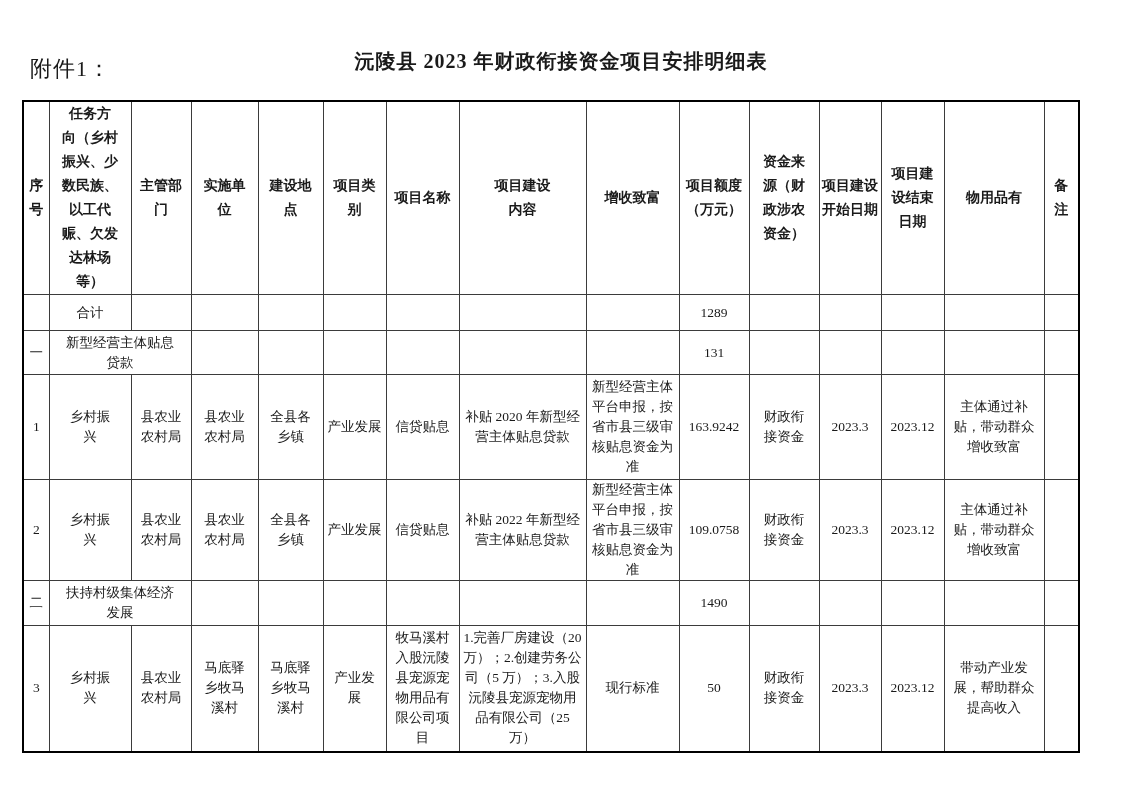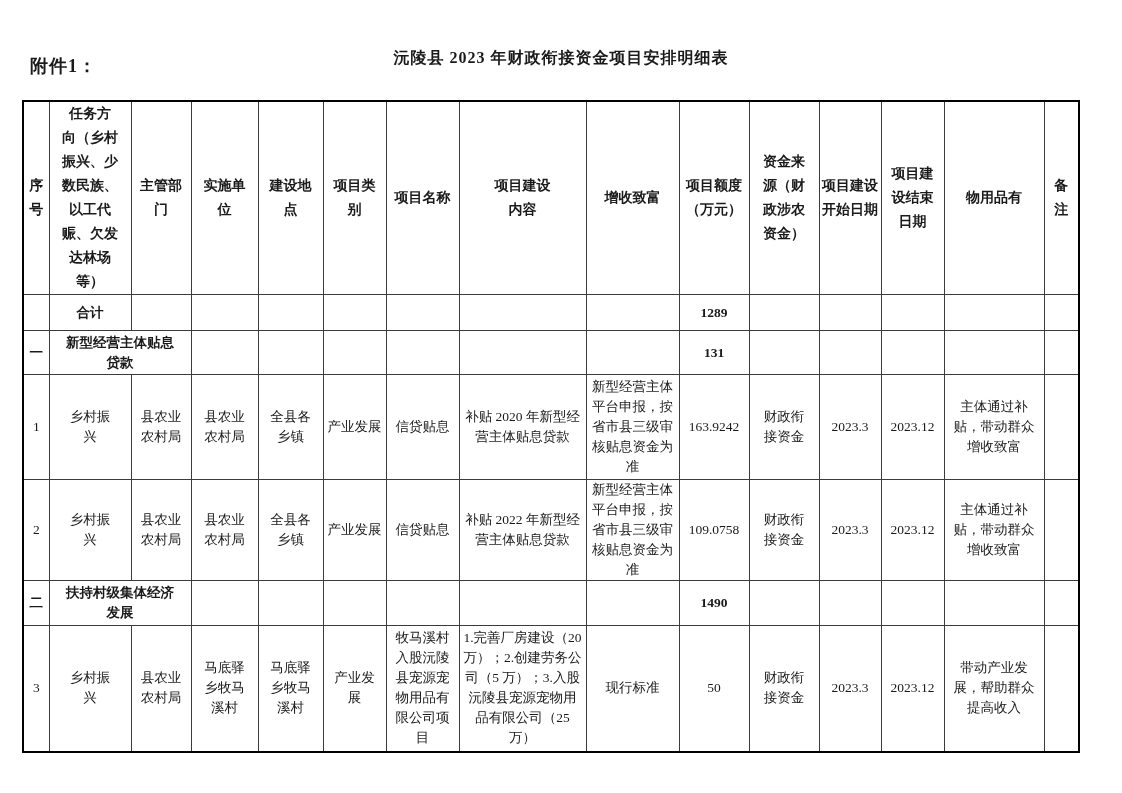--- a/index.html
+++ b/index.html
@@ -7,25 +7,25 @@
     position:relative;
     width:1122px;height:793px;
     background:#ffffff;
     font-family:"Liberation Serif","DejaVu Serif",serif;
     color:#1a1a1a;
     overflow:hidden;
   }
   .doc-header{position:absolute;left:0;top:48px;width:1122px;height:40px;}
   .attach{
     position:absolute;left:30px;top:6px;
-    font-size:18px;font-weight:bold;letter-spacing:1px;
+    font-size:22px;font-weight:normal;letter-spacing:1px;
   }
   .title{
     margin:0;text-align:center;
-    font-size:16px;font-weight:bold;letter-spacing:1px;
+    font-size:20px;font-weight:bold;letter-spacing:1px;
   }
   table.grid{
     position:absolute;left:22px;top:100px;
     width:1056px;
     border-collapse:collapse;
     table-layout:fixed;
     border:2px solid #000;
   }
   table.grid th,table.grid td{
     border:1px solid #3b3b3b;
@@ -34,21 +34,21 @@
     padding:0 2px;
     white-space:pre-line;
     overflow:hidden;
   }
   table.grid th{
     font-size:14px;font-weight:bold;line-height:24px;
   }
   table.grid td{
     font-size:13.5px;line-height:20px;
   }
-  td.b{font-weight:bold;}
+  td.b{font-weight:normal;}
   tr.r-hdr{height:168px;}
   tr.r-total{height:36px;}
   tr.r-sec1{height:44px;}
   tr.r-i1{height:105px;}
   tr.r-i2{height:98px;}
   tr.r-sec2{height:45px;}
   tr.r-i3{height:126px;}
 </style>
 </head>
 <body>

